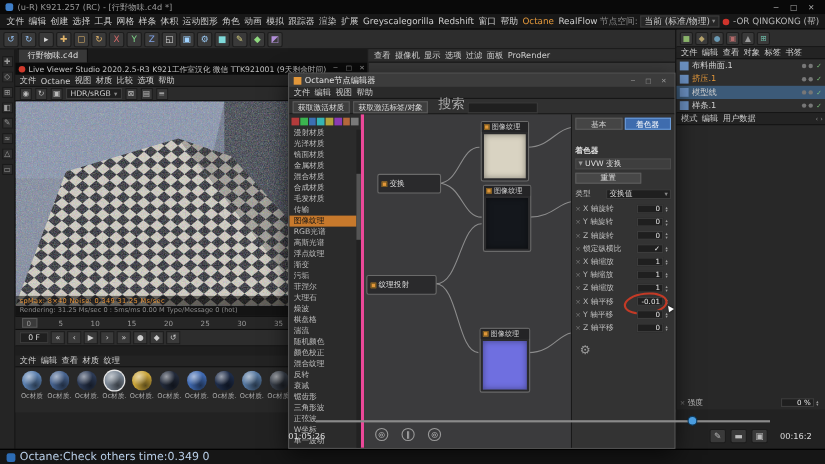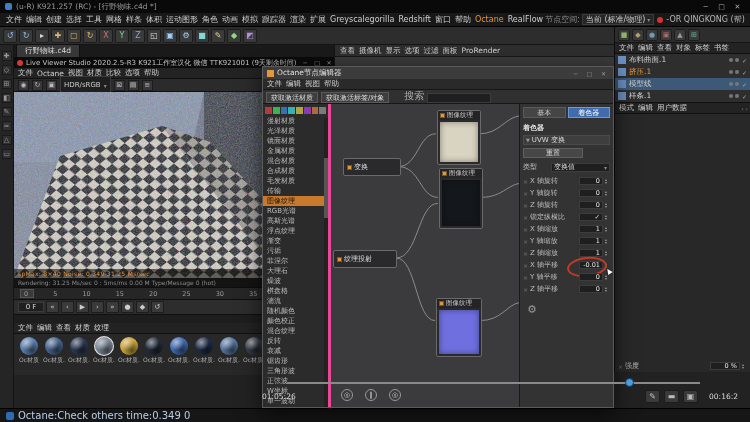--- a/index.html
+++ b/index.html
@@ -33,21 +33,21 @@
 #viewer{position:absolute;left:14px;top:45px;width:320px;height:330px;background:#1e1e1e;display:flex;flex-direction:column}
 .vtabs{height:12px;background:#1a1a1a;display:flex;align-items:flex-end;padding-left:2px}
 .vtab{background:#383838;color:#ddd;font-size:7.5px;padding:1px 8px;border:1px solid #101010;border-bottom:none}
 .lvtitle{height:11px;background:#0b0b0b;display:flex;align-items:center;gap:3px;padding:0 3px;color:#c2c2c2;font-size:7px;white-space:nowrap;overflow:hidden}
 .lvdot{width:6px;height:6px;border-radius:50%;background:#d03a2c;flex:none}
 .lvbtns{margin-left:auto;display:flex;gap:1px;flex:none}
 .lvbtn{width:11px;text-align:center;font-size:6px;color:#999}
 .lvmenus,.matmenus,.ommenus,.ammenus{height:11px;background:#232323;display:flex;align-items:center;padding:0 2px;border-bottom:1px solid #101010}
 .lvtools{height:13px;background:#2b2b2b;display:flex;align-items:center;gap:3px;padding:0 4px;border-bottom:1px solid #101010}
 .vicon{width:11px;height:11px;background:#383838;border:1px solid #1c1c1c;color:#bbb;font-size:7px;display:flex;align-items:center;justify-content:center}
-.modebox{display:flex;align-items:center;gap:3px;background:#1f1f1f;border:1px solid #3c3c3c;height:10px;padding:8px 3px;font-size:7px;color:#ccc}
+.modebox{display:flex;align-items:center;gap:3px;background:#1f1f1f;border:1px solid #3c3c3c;height:10px;padding:0 3px;font-size:7px;color:#ccc}
 .viewport{flex:none;height:186px;position:relative;background:#000;overflow:hidden}
 .viewport svg{display:block;width:100%;height:100%}
 .vinfo{position:absolute;left:0;right:0;bottom:0;height:9px;background:rgba(10,8,4,.55);color:#e2923a;font-size:6px;display:flex;align-items:center;padding:0 4px;letter-spacing:.3px}
 .rinfo{height:9px;background:#141414;color:#8a8a8a;font-size:6px;display:flex;align-items:center;padding:0 4px}
 .ruler{height:13px;background:#262626;border-top:1px solid #0e0e0e;border-bottom:1px solid #0e0e0e;display:flex;align-items:center;justify-content:space-between;padding:0 10px;position:relative}
 .marker{position:absolute;left:6px;top:1px;bottom:1px;width:14px;background:#3a3a3a;border:1px solid #555}
 .tick{font-size:6.5px;color:#9a9a9a;position:relative;z-index:1}
 .transport{height:15px;background:#2d2d2d;display:flex;align-items:center;gap:2px;padding:0 4px;border-bottom:1px solid #101010}
 .framebox{min-width:26px;height:10px;background:#1f1f1f;border:1px solid #3c3c3c;color:#ddd;font-size:7px;display:flex;align-items:center;justify-content:center;padding:0 2px}
 .tbtn{width:13px;height:12px;background:#3a3a3a;border:1px solid #1d1d1d;display:flex;align-items:center;justify-content:center;font-size:7px;color:#ccc}
@@ -60,21 +60,21 @@
 
 #viewport3d{position:absolute;left:334px;top:45px;width:280px;height:330px;background:#3a3a3a;border-left:1px solid #141414}
 .vpmenus{height:12px;background:#2e2e2e;display:flex;align-items:center;padding:0 3px;border-bottom:1px solid #191919}
 
 #nodeeditor{position:absolute;left:262px;top:66px;width:352px;height:342px;background:#2f2f2f;border:1px solid #5a5a5a;box-shadow:0 6px 20px rgba(0,0,0,.65);z-index:30;display:flex;flex-direction:column}
 .netitle{height:12px;background:#3c3c3c;display:flex;align-items:center;gap:3px;padding:0 4px;font-size:7.5px;color:#e0e0e0}
 .neicon{width:7px;height:7px;background:#e2973a;flex:none}
 .nemenus{height:11px;background:#2a2a2a;display:flex;align-items:center;padding:0 2px;border-bottom:1px solid #161616}
 .nebtns{height:14px;background:#303030;display:flex;align-items:flex-end;gap:3px;padding:0 3px;border-bottom:1px solid #161616}
 .nebtn{background:#3e3e3e;border:1px solid #5a5a5a;height:11px;display:flex;align-items:center;padding:0 4px;font-size:7px;color:#ddd}
-.nesearchlbl{font-size:10px;color:#aaa;margin-left:12px}
+.nesearchlbl{font-size:12px;color:#aaa;margin-left:6px}
 .nesearch{width:64px;height:10px;background:#1f1f1f;border:1px solid #3c3c3c;color:#ddd;font-size:7px}
 .nebody{flex:1;display:flex;min-height:0}
 .nelist{width:68px;background:#2b2b2b;border-right:3px solid #ec4899;display:flex;flex-direction:column;position:relative}
 .chips{height:12px;display:flex;align-items:center;gap:1px;padding:0 2px}
 .chip{width:7px;height:7px;background:var(--c,#777)}
 .nitems{flex:1;overflow:hidden}
 .nrow{height:10px;display:flex;align-items:center;padding-left:4px;font-size:7px;color:#bdbdbd;white-space:nowrap}
 .nrow.selected{background:#c7792c;color:#151515}
 .nscroll{position:absolute;right:0;top:14px;bottom:0;width:4px;background:#222}
 .nscroll i{position:absolute;left:0;right:0;top:40px;height:60px;background:#555}
@@ -87,21 +87,21 @@
 .texnode{position:absolute;background:#2a2a2c;border:1px solid #6a6a6a;border-radius:2px}
 .nhead{height:9px;display:flex;align-items:center;gap:2px;padding:0 2px;font-size:6.5px;color:#ccc;background:#242426;white-space:nowrap;overflow:hidden}
 .nthumb{margin:2px;box-shadow:inset 0 0 6px rgba(0,0,0,.4)}
 .n-tex1{left:106px;top:6px;width:44px}.n-tex1 .nthumb{height:40px}
 .n-tex2{left:108px;top:64px;width:44px}.n-tex2 .nthumb{height:46px}
 .n-tex3{left:105px;top:194px;width:46px}.n-tex3 .nthumb{height:44px}
 .canvasbtns{position:absolute;left:10px;bottom:6px;display:flex;gap:12px}
 .cbtn{width:12px;height:12px;border:1px solid #999;border-radius:50%;display:flex;align-items:center;justify-content:center;font-size:7px;color:#ccc}
 
 .neinspector{width:94px;background:#333;border-left:1px solid #191919;padding:3px;display:flex;flex-direction:column;font-size:7px}
-.itabs{display:flex;gap:2px;margin-bottom:3px}
+.itabs{display:flex;gap:2px;margin-bottom:12px}
 .itab{flex:1;height:11px;background:#454545;border:1px solid #5a5a5a;display:flex;align-items:center;justify-content:center;color:#ccc}
 .itab.selected{background:#3e6cae;color:#fff;border-color:#6a9ad6}
 .isection{color:#e0e0e0;font-weight:bold;margin:2px 0}
 .igroup{background:#3e3e3e;border:1px solid #4a4a4a;height:10px;display:flex;align-items:center;gap:2px;padding:0 2px;color:#ddd;margin-bottom:2px}
 .icaret{font-size:5px;color:#999}
 .ireset{width:60px;height:10px;background:#474747;border:1px solid #5e5e5e;display:flex;align-items:center;justify-content:center;color:#ddd;margin:1px 0 3px}
 .itype{display:flex;align-items:center;gap:2px;height:12px;margin-bottom:2px}
 .itypelbl{width:26px;color:#bdbdbd}
 .itypebox{flex:1;display:flex;align-items:center;justify-content:space-between;background:#1f1f1f;border:1px solid #3c3c3c;height:9px;padding:0 2px;color:#ddd}
 .irow{height:12px;display:flex;align-items:center;gap:2px;position:relative}

